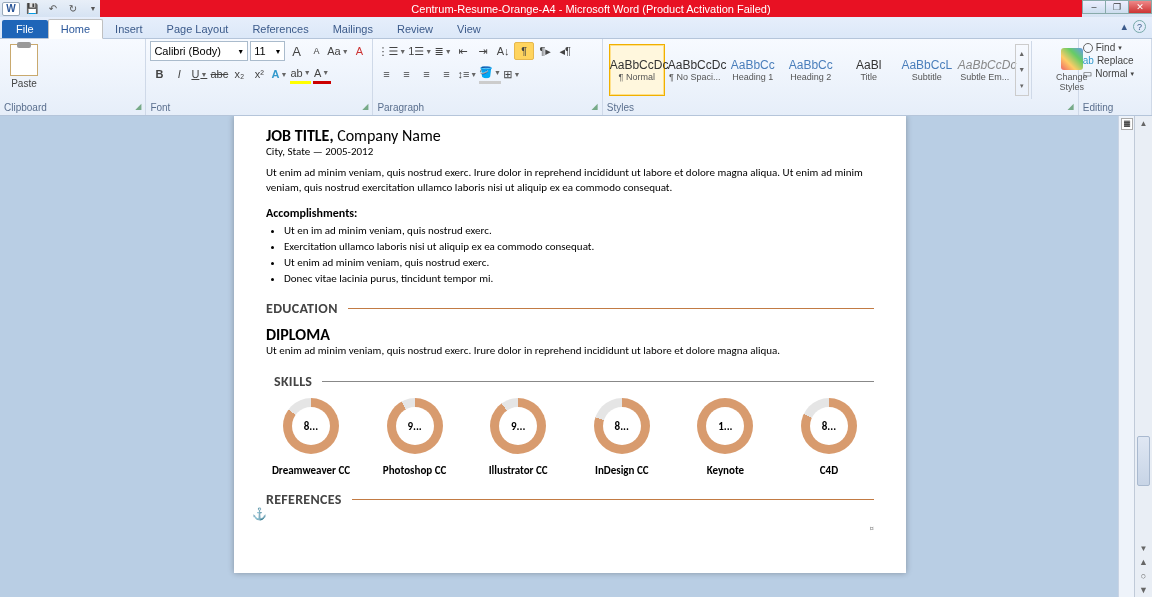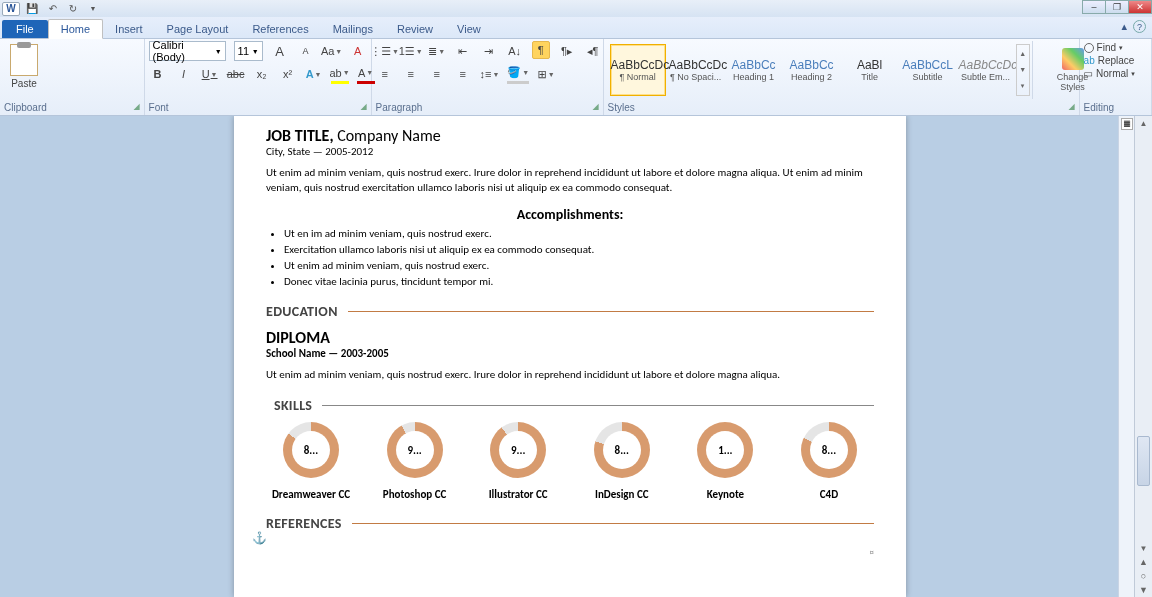--- a/index.html
+++ b/index.html
@@ -19,21 +19,21 @@
 .helpbtns { position:absolute; right:6px; top:3px; display:flex; gap:6px; color:#3b5a8a; font-size:11px; }
 .ribbon { height:77px; background:linear-gradient(#f7faff,#e6eef9); border-bottom:1px solid #b5c5da; display:flex; }
 .group { border-right:1px solid #cfd9e8; display:flex; flex-direction:column; justify-content:space-between; padding:2px 4px 0 4px; }
 .grouplabel { text-align:left; font-size:10px; color:#5a6f8e; padding:1px 0 2px 0; }
 .grouplabel .dialog { float:right; font-size:8px; color:#7a8; }
 .clipgrp { width:148px; }
 .clipgrp .pastebtn { float:left; width:40px; height:58px; border:1px solid transparent; text-align:center; font-size:10px; color:#444; }
 .clipgrp .pastebtn .icn { width:28px; height:32px; margin:2px auto; background:#fff; border:1px solid #c9a96e; position:relative; }
 .clipgrp .pastebtn .icn::before { content:""; position:absolute; top:-3px; left:6px; width:14px; height:6px; background:#999; border-radius:2px; }
 .fontgrp { width:227px; }
-.row { display:flex; align-items:flex-start; gap:8px; margin-bottom:3px; }
+.row { display:flex; align-items:center; gap:2px; margin-bottom:3px; }
 .fontbox { width:100px; height:20px; border:1px solid #abc; background:#fff; font-size:11px; padding:1px 3px; display:flex; align-items:center; justify-content:space-between; }
 .sizebox { width:36px; height:20px; border:1px solid #abc; background:#fff; font-size:11px; padding:1px 3px; display:flex; align-items:center; justify-content:space-between; }
 .rbtn { min-width:18px; height:20px; display:flex; align-items:center; justify-content:center; font-size:11px; color:#444; }
 .rbtn.b { font-weight:bold; } .rbtn.i { font-style:italic; } .rbtn.u { text-decoration:underline; }
 .rbtn .drop { font-size:7px; margin-left:1px; color:#666; }
 .hl { border-bottom:3px solid #ff0; padding-bottom:0; }
 .fc { border-bottom:3px solid #c00; }
 .paragrp { width:232px; }
 .pmarker { background:#ffd45e; border:1px solid #e6b84e; border-radius:2px; width:20px; height:18px; display:flex; align-items:center; justify-content:center; }
 .stylegrp { flex:1; display:flex; flex-direction:column; }
@@ -56,21 +56,21 @@
 .vscroll .nav div { height:14px; display:flex; align-items:center; justify-content:center; font-size:9px; color:#666; }
 .ruler-right { position:absolute; right:18px; top:0; bottom:0; width:16px; background:#eef3fa; border-left:1px solid #c9d4e4; }
 .ruler-right .toggle { position:absolute; top:2px; left:2px; width:12px; height:12px; border:1px solid #aaa; background:#fff; font-size:8px; text-align:center; }
 .page { position:absolute; left:234px; top:0; width:672px; background:#fff; box-shadow:0 0 6px rgba(0,0,0,.3); padding:10px 32px 40px 32px; color:#000; font-family:Calibri,sans-serif; font-size:12px; }
 .page .sect-title { font-weight:bold; font-size:14px; color:#444; display:flex; align-items:center; margin:14px 0 8px 0; letter-spacing:.3px; }
 .page .sect-title .line { flex:1; height:1px; background:#c27b44; margin-left:10px; }
 .page .sect-title.thin .line { background:#888; }
 .page .jobtitle { font-weight:bold; font-size:16px; }
 .page .loc { font-size:11px; margin-bottom:8px; }
 .page .para { font-size:11px; line-height:1.35; margin-bottom:10px; }
-.page .acc-h { font-weight:bold; font-size:14px; margin-bottom:3px;text-align:center; }
+.page .acc-h { font-weight:bold; font-size:12px; margin-bottom:3px; }
 .page ul { padding-left:18px; margin-bottom:6px; }
 .page li { font-size:11px; line-height:1.45; }
 .skills-row { display:flex; justify-content:space-between; margin:6px 0 4px 0; }
 .skill { width:90px; text-align:center; }
 .ring { width:56px; height:56px; margin:0 auto 10px auto; position:relative; border-radius:50%; }
 .ring .inner { position:absolute; inset:9px; background:#fff; border-radius:50%; display:flex; align-items:center; justify-content:center; font-weight:bold; font-size:11px; }
 .skill-label { font-size:11px; font-weight:bold; }
 .footnote { font-size:11px; margin-top:4px; }
 .anchor { position:absolute; left:18px; bottom:52px; color:#6a8; font-size:12px; }
 .eop { float:right; font-size:9px; margin-top:6px; color:#888; }
@@ -80,20 +80,21 @@
 <body>
 
 <div class="titlebar">
   <div class="winbadge">W</div>
   <div class="qat">
     <span>💾</span>
     <span>↶</span>
     <span>↻</span>
     <span style="font-size:7px">▼</span>
   </div>
+  <div class="redband">Centrum-Resume-Orange-A4  -  Microsoft Word (Product Activation Failed)</div>
   <div class="wincontrols">
     <div>–</div>
     <div>❐</div>
     <div class="close">✕</div>
   </div>
 </div>
 
 <div class="tabstrip">
   <div class="tab file">File</div>
   <div class="tab active">Home</div>
@@ -273,21 +274,20 @@
       <li><span class="sqig">Ut en im ad minim veniam, quis nostrud exerc.</span></li>
       <li><span class="sqig">Exercitation ullamco laboris nisi ut aliquip ex ea commodo consequat.</span></li>
       <li><span class="sqig">Ut enim ad minim veniam, quis nostrud exerc.</span></li>
       <li><span class="sqig">Donec vitae lacinia purus, tincidunt tempor mi.</span></li>
     </ul>
     <div class="sect-title">
         <span>EDUCATION</span>
         <span class="line"></span>
       </div>
     <div class="jobtitle">DIPLOMA</div>
-    <div class="loc" style="font-weight:bold"><span>School Name — 2003-2005</span></div>
     <div class="para"><span class="sqig">Ut enim ad minim veniam, quis nostrud exerc. Irure dolor in reprehend incididunt ut labore et dolore magna aliqua.</span></div>
     <div class="sect-title thin" style="margin-left:8px">
         <span>SKILLS</span>
         <span class="line"></span>
       </div>
     <div class="skills-row" id="skillsrow">
         <div class="skill">
           <div class="ring" style="background:conic-gradient(#d89b6e 0deg 306deg,#e5e5e5 306deg 360deg)">
             <div class="inner">8...</div>
           </div>

